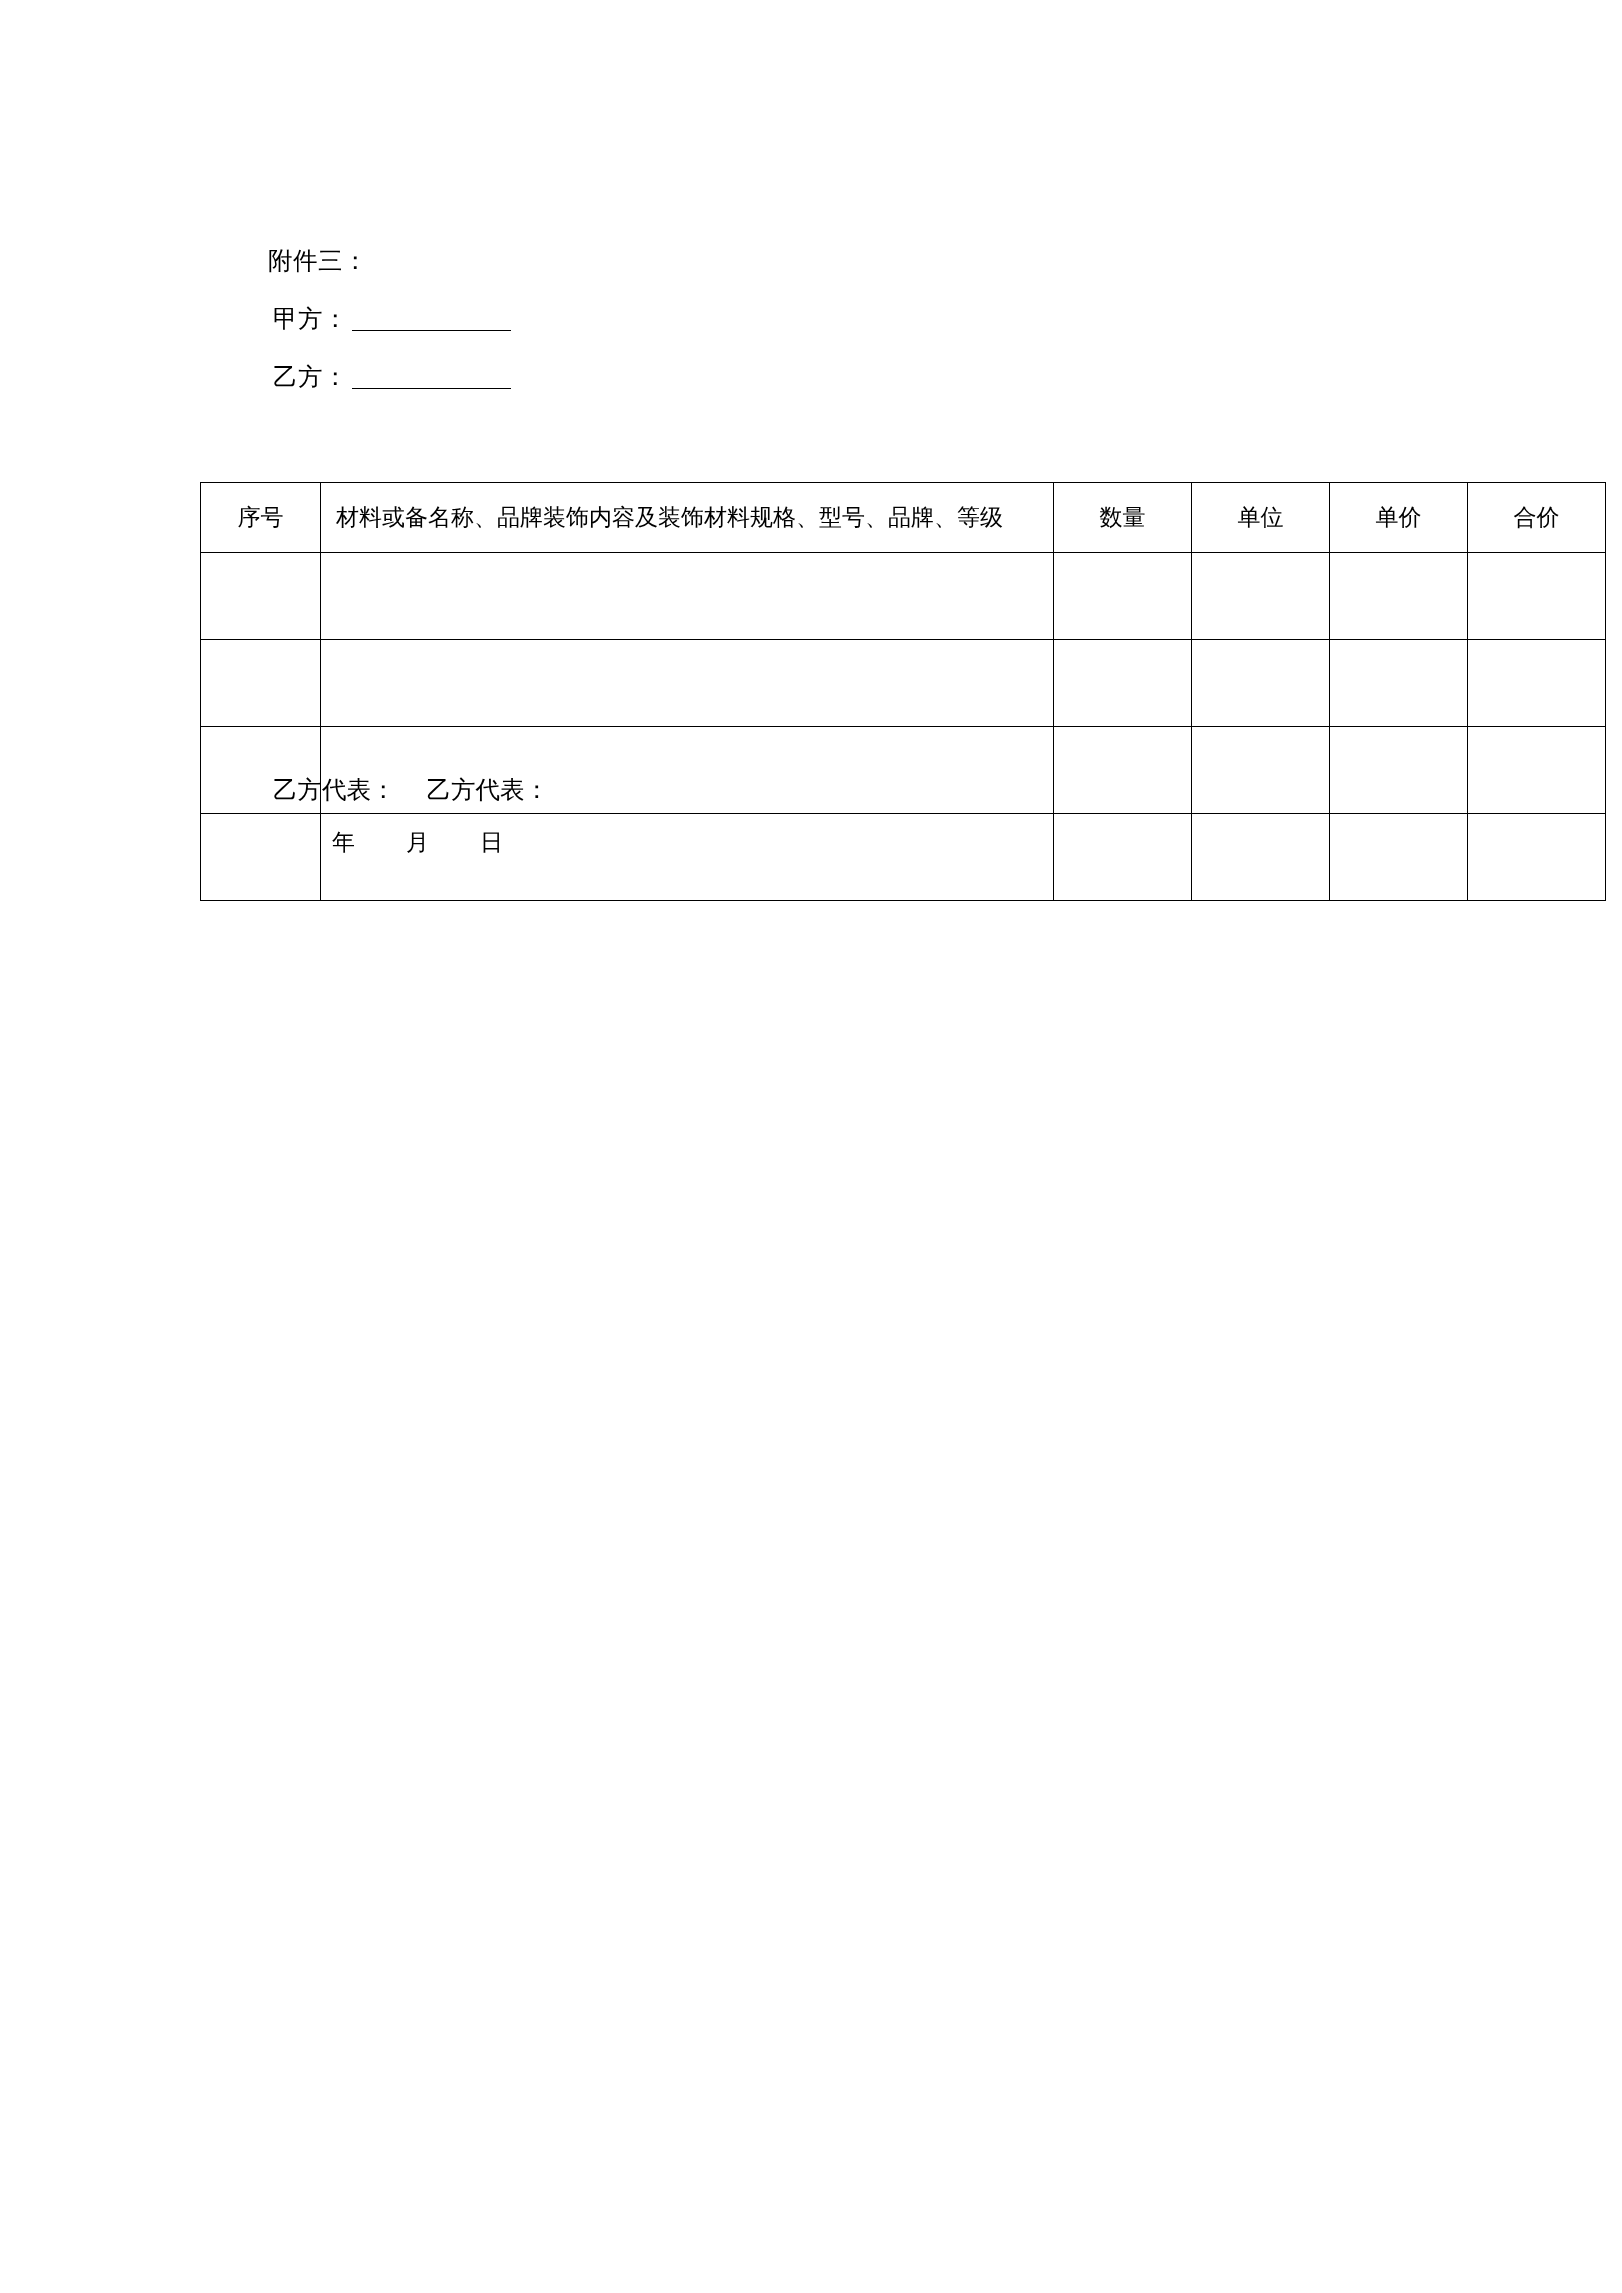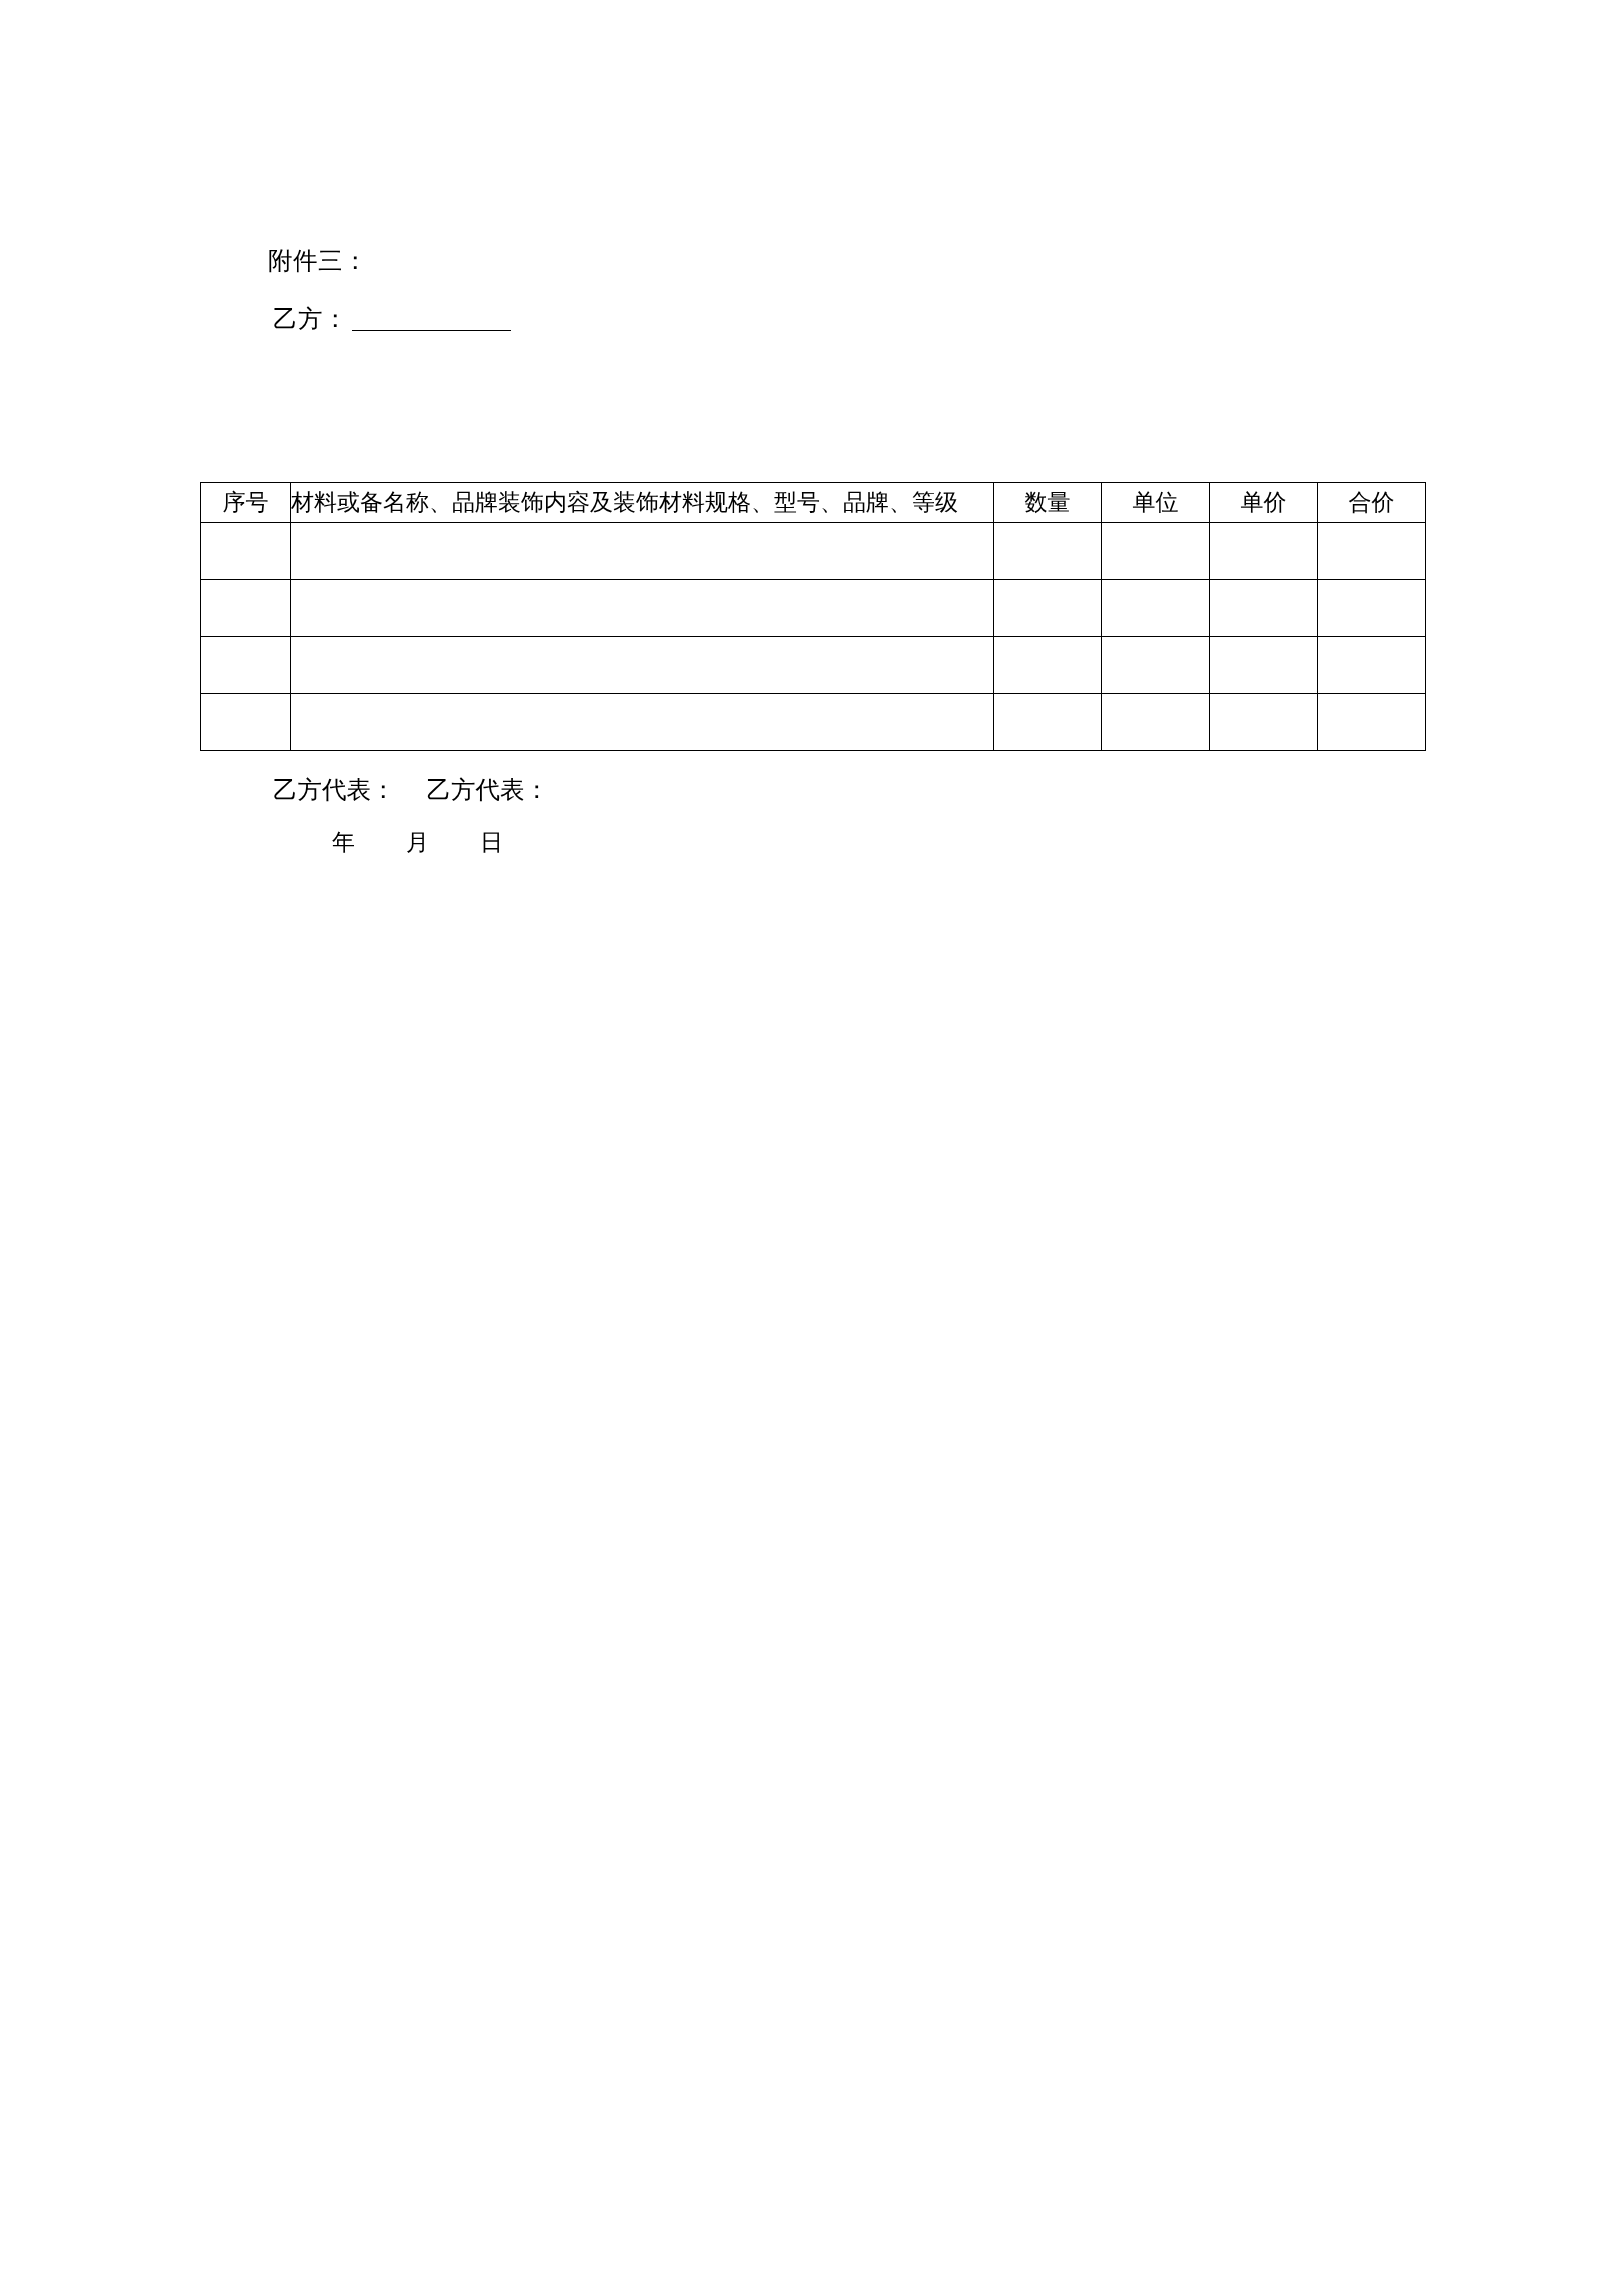--- a/index.html
+++ b/index.html
@@ -57,21 +57,21 @@
     left: 0px;
     top: 250px;
     width: 1223px;
     border-collapse: collapse;
     table-layout: fixed;
   }
   table.quote-table td, table.quote-table th {
     border: 1.8px solid #000000;
     font-size: 23px;
     font-weight: normal;
-    padding: 0;
+    padding: 15px;
     vertical-align: middle;
   }
   th.col-seq  { width: 89px; }
   th.col-desc { width: 702px; }
   th.col-qty  { width: 107px; }
   th.col-unit { width: 107px; }
   th.col-price{ width: 107px; }
   th.col-total{ width: 107px; }
 
   .th-center {
@@ -107,20 +107,23 @@
 </style>
 </head>
 <body>
 
 <div class="page">
   <div class="content">
 
     <div class="line line-attachment">附件三：</div>
 
 
+    <div class="line line-party">
+      <span>甲方：</span><span class="blank-underline"></span>
+    </div>
 
     <div class="line line-party">
       <span>乙方：</span><span class="blank-underline"></span>
     </div>
 
     <table class="quote-table">
       <thead>
         <tr>
           <th class="col-seq th-center">序号</th>
           <th class="col-desc th-desc">材料或备名称、品牌装饰内容及装饰材料规格、型号、品牌、等级</th>

